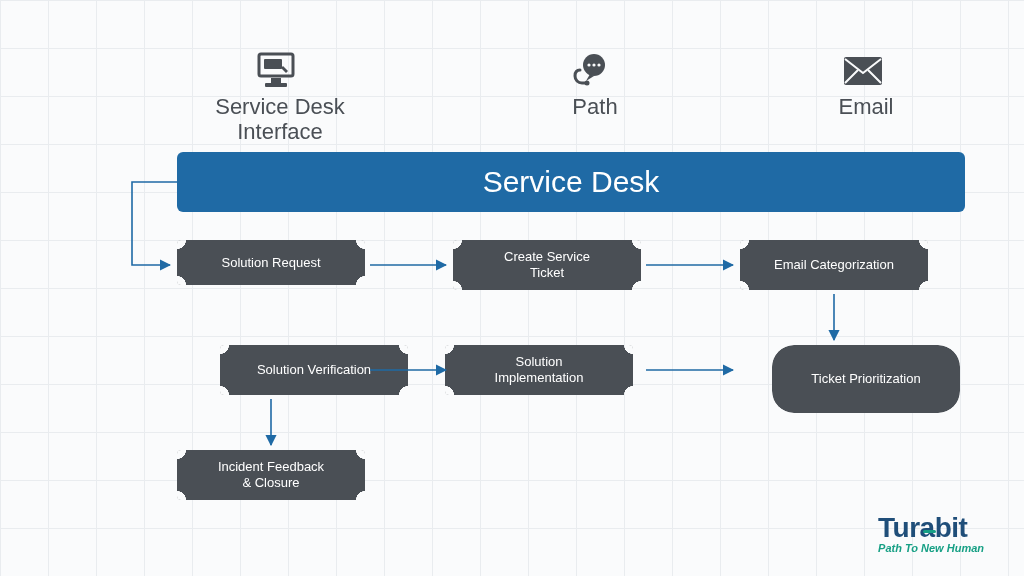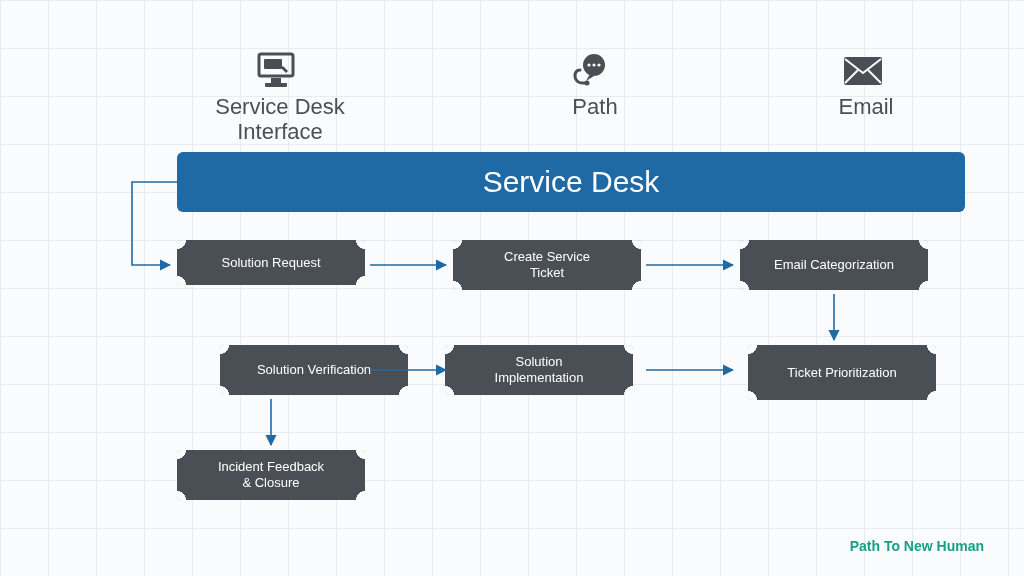--- a/index.html
+++ b/index.html
@@ -65,21 +65,21 @@
     text-align: left;
     color: #1f4e79;
     pointer-events: none;
   }
   .logo .brand { font-size: 28px; font-weight: 700; letter-spacing: -0.5px; }
   .logo .brand .a-dash { position: relative; display: inline-block; }
   .logo .brand .a-dash::after {
     content: ""; position: absolute; left: 3px; right: -1px; top: 55%;
     height: 3px; background: #17a085; border-radius: 2px;
   }
-  .logo .tag { font-size: 14px; color: #17a085; font-weight: 600; margin-top: -2px; }
+  .logo .tag { font-size: 11px; color: #17a085; font-weight: 600; margin-top: -2px; font-style: italic; }
 </style>
 </head>
 <body>
 
 <div class="channel-icon" style="left:255px; top:52px;">
   <svg width="42" height="38" viewBox="0 0 42 38" fill="currentColor">
     <rect x="4" y="2" width="34" height="22" rx="2" fill="none" stroke="currentColor" stroke-width="3"></rect>
     <rect x="9" y="7" width="18" height="10" rx="1"></rect>
     <rect x="16" y="26" width="10" height="5"></rect>
     <rect x="10" y="31" width="22" height="4" rx="1"></rect>
@@ -116,21 +116,21 @@
 </div>
 
 <div class="ticket" style="left:177px; top:240px; width:188px; height:45px; white-space:pre-line;">Solution Request</div>
 <div class="ticket" style="left:453px; top:240px; width:188px; height:50px; white-space:pre-line;">Create Service
 Ticket</div>
 <div class="ticket" style="left:740px; top:240px; width:188px; height:50px; white-space:pre-line;">Email Categorization</div>
 
 <div class="ticket" style="left:177px; top:345px; width:188px; height:50px; white-space:pre-line;margin-left:43px;">Solution Verification</div>
 <div class="ticket" style="left:445px; top:345px; width:188px; height:50px; white-space:pre-line;">Solution
 Implementation</div>
-<div class="ticket" style="left:748px; top:345px; width:188px; height:55px; white-space:pre-line;">Ticket Prioritization</div>
+<div class="ticket" style="left:772px; top:345px; width:188px; height:68px; white-space:pre-line;border-radius:22px;">Ticket Prioritization</div>
 
 <div class="ticket" style="left:177px; top:450px; width:188px; height:50px; white-space:pre-line;">Incident Feedback
 &amp; Closure</div>
 
 <svg class="canvas">
   <defs>
     <marker id="ah" viewBox="0 0 10 10" refX="9" refY="5" markerWidth="7" markerHeight="7" orient="auto-start-reverse">
       <path d="M0 0 L10 5 L0 10 Z" fill="#1f6aa5"></path>
     </marker>
   </defs>
@@ -144,14 +144,15 @@
     <path d="M834 294 L834 340"></path>
 
     <path d="M370 370 L446 370"></path>
     <path d="M646 370 L733 370"></path>
 
     <path d="M271 399 L271 445"></path>
   </g>
 </svg>
 
 <div class="logo">
+  <div class="brand">Tur<span class="a-dash">a</span>bit</div>
   <div class="tag">Path To New Human</div>
 </div>
 
 </body></html>

